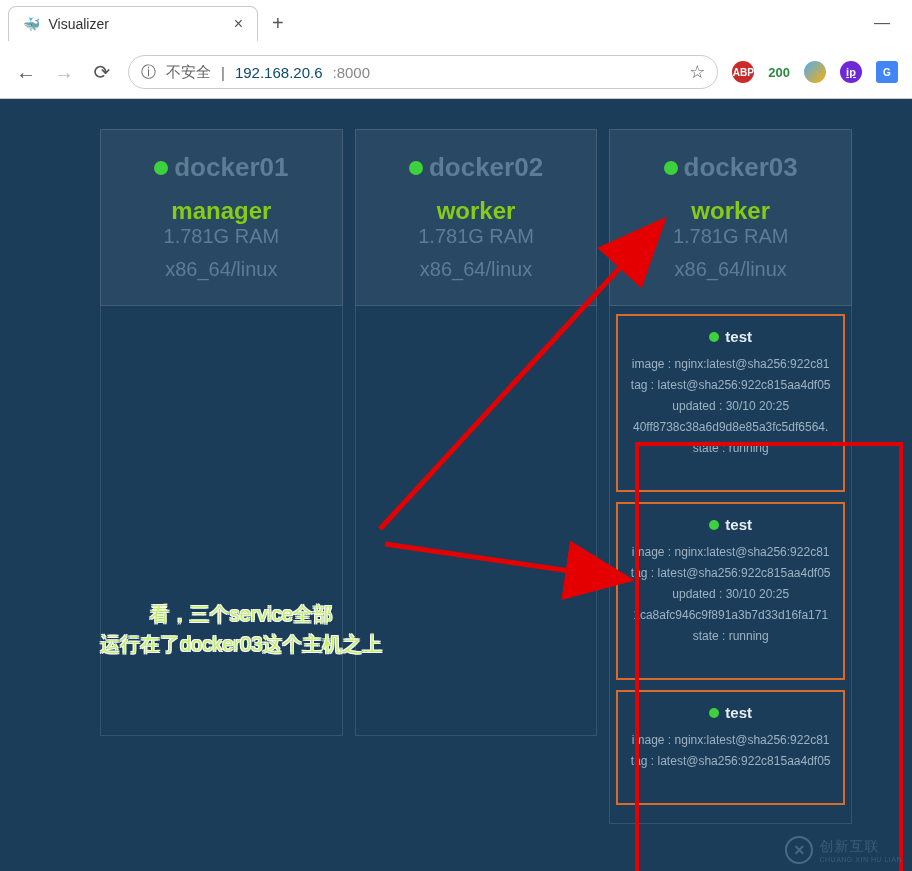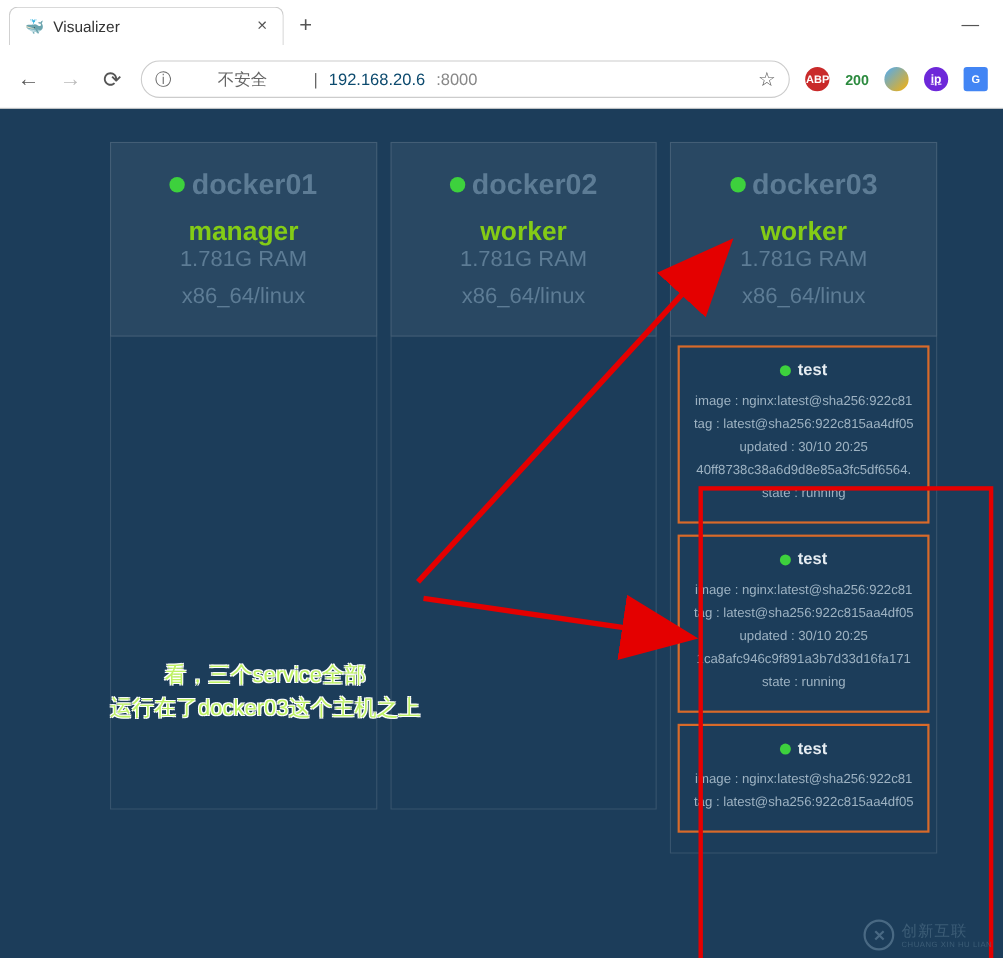--- a/index.html
+++ b/index.html
@@ -12,21 +12,21 @@
 .tab .favicon { color:#2396ed; font-size:14px; }
 .tab .close { margin-left:auto; color:#555; font-size:16px; }
 .new-tab { margin-left:14px; font-size:20px; color:#555; }
 .window-controls { margin-left:auto; display:flex; gap:28px; padding-right:14px; color:#555; font-size:16px; }
 
 .addr-bar { display:flex; align-items:center; height:52px; padding:0 14px; gap:14px; }
 .nav-btn { color:#555; font-size:20px; display:flex; align-items:center; justify-content:center; width:24px; }
 .nav-btn.disabled { color:#bbb; }
 .omnibox { flex:1; display:flex; align-items:center; border:1px solid #ccc; border-radius:20px; height:34px; padding:0 12px; gap:10px; font-size:15px; }
 .info-icon { color:#666; }
-.insecure { color:#666;margin-left:32px; }
+.insecure { color:#666; }
 .url-host { color:#0c4a6e; }
 .url-port { color:#888; }
 .star { margin-left:auto; color:#555; font-size:18px; }
 .ext-icons { display:flex; gap:14px; align-items:flex-start; }
 .ext { width:22px; height:22px; border-radius:50%; display:flex; align-items:center; justify-content:center; font-size:10px; font-weight:bold; color:#fff; }
 .ext-abp { background:#c92a2a; }
 .ext-200 { color:#2b8a3e; background:none; font-size:13px; font-weight:bold; width:auto; }
 .ext-cloud { background:linear-gradient(135deg,#4dabf7,#fab005); }
 .ext-ip { background:#6d28d9; font-size:11px;text-decoration:underline; }
 .ext-g { background:#4285f4; border-radius:3px; }
@@ -36,21 +36,21 @@
 .container { display:flex; gap:12px; padding:30px 60px 0 100px; justify-content:center; }
 .node-col { flex:1; min-width:0; }
 .node-head { background:rgba(255,255,255,0.06); border:1px solid rgba(255,255,255,0.12); padding:22px 10px 24px; text-align:center; }
 .node-title { font-size:26px; color:#5d7c95; font-weight:600; display:flex; align-items:center; justify-content:center; gap:6px; }
 .dot { width:14px; height:14px; background:#3dd13d; border-radius:50%; display:inline-block; }
 .node-role { font-size:24px; color:#84cc16; font-weight:600; margin-top:14px; }
 .node-meta { font-size:20px; color:#5d7c95; margin-top:0; }
 .node-meta + .node-meta { margin-top:10px; }
 
 .services { border:1px solid rgba(255,255,255,0.12); border-top:none; min-height:430px; padding:8px 6px; }
-.service { border:2px solid #d86a2a; padding:12px 6px 12px; text-align:center; margin-bottom:10px; }
+.service { border:2px solid #d86a2a; padding:12px 6px 28px; text-align:center; margin-bottom:10px; }
 .svc-title { color:#e6edf2; font-weight:700; font-size:15px; display:flex; align-items:center; justify-content:center; gap:6px; margin-bottom:12px; }
 .svc-dot { width:10px; height:10px; background:#3dd13d; border-radius:50%; display:inline-block; }
 .svc-line { color:#9db2c2; font-size:12px; margin:7px 0; white-space:nowrap; overflow:hidden; }
 
 
 .highlight-box { position:absolute; border:4px solid #e40000; top:343px; left:635px; width:268px; height:460px; pointer-events:none; }
 
 
 .annot { position:absolute; left:100px; top:500px; font-size:20px; font-weight:400; color:#bef264; text-shadow:-1px -1px 0 #fff,1px -1px 0 #fff,-1px 1px 0 #fff,1px 1px 0 #fff; line-height:1.5; text-align:center; }
 

